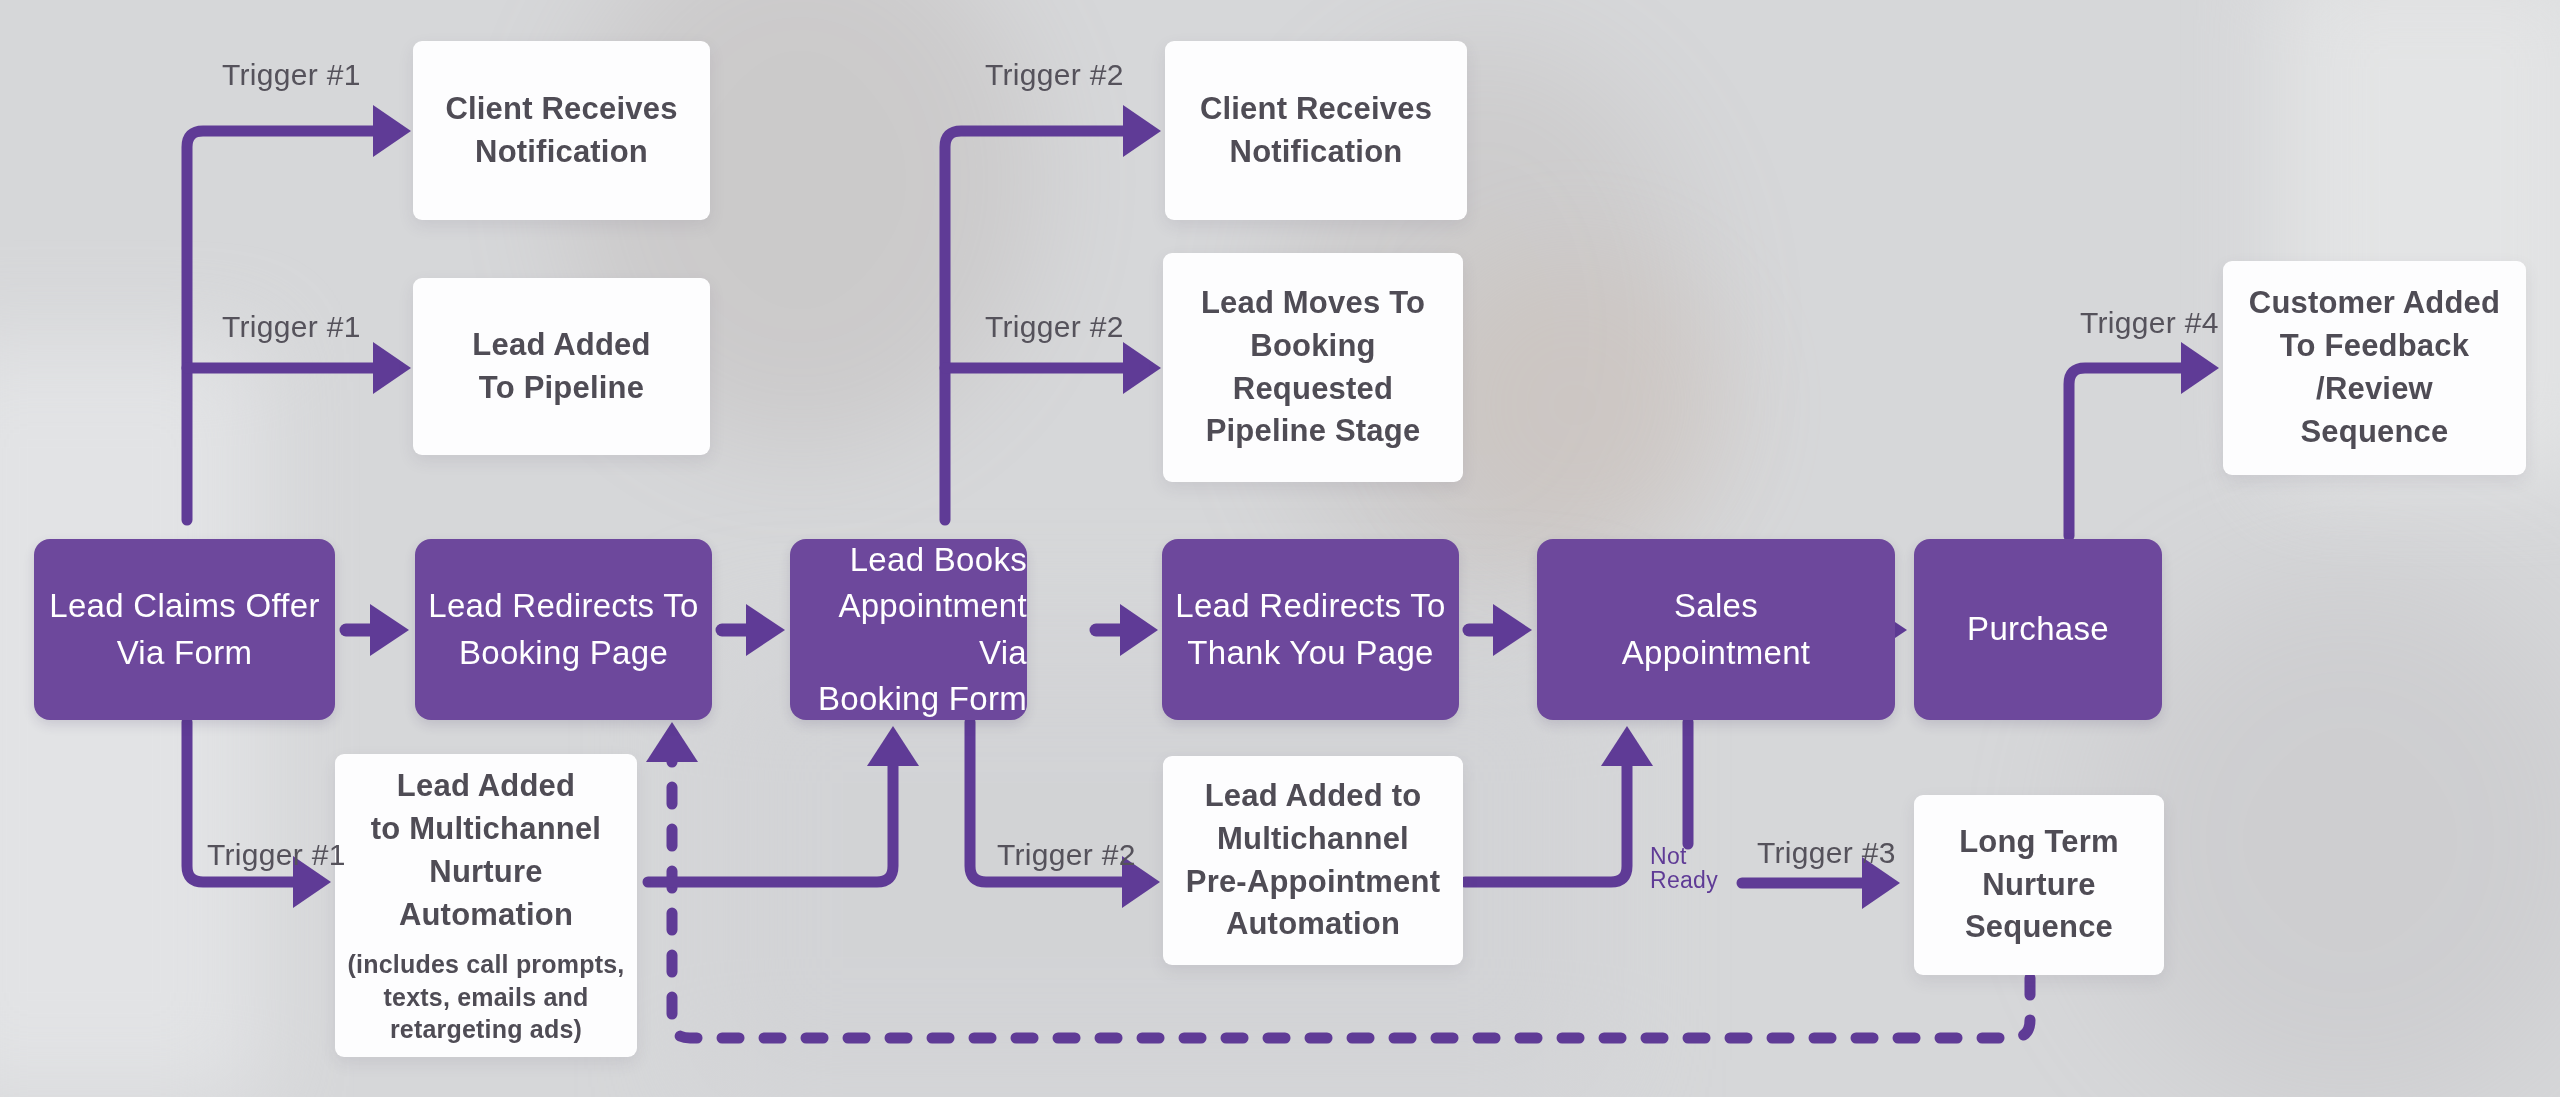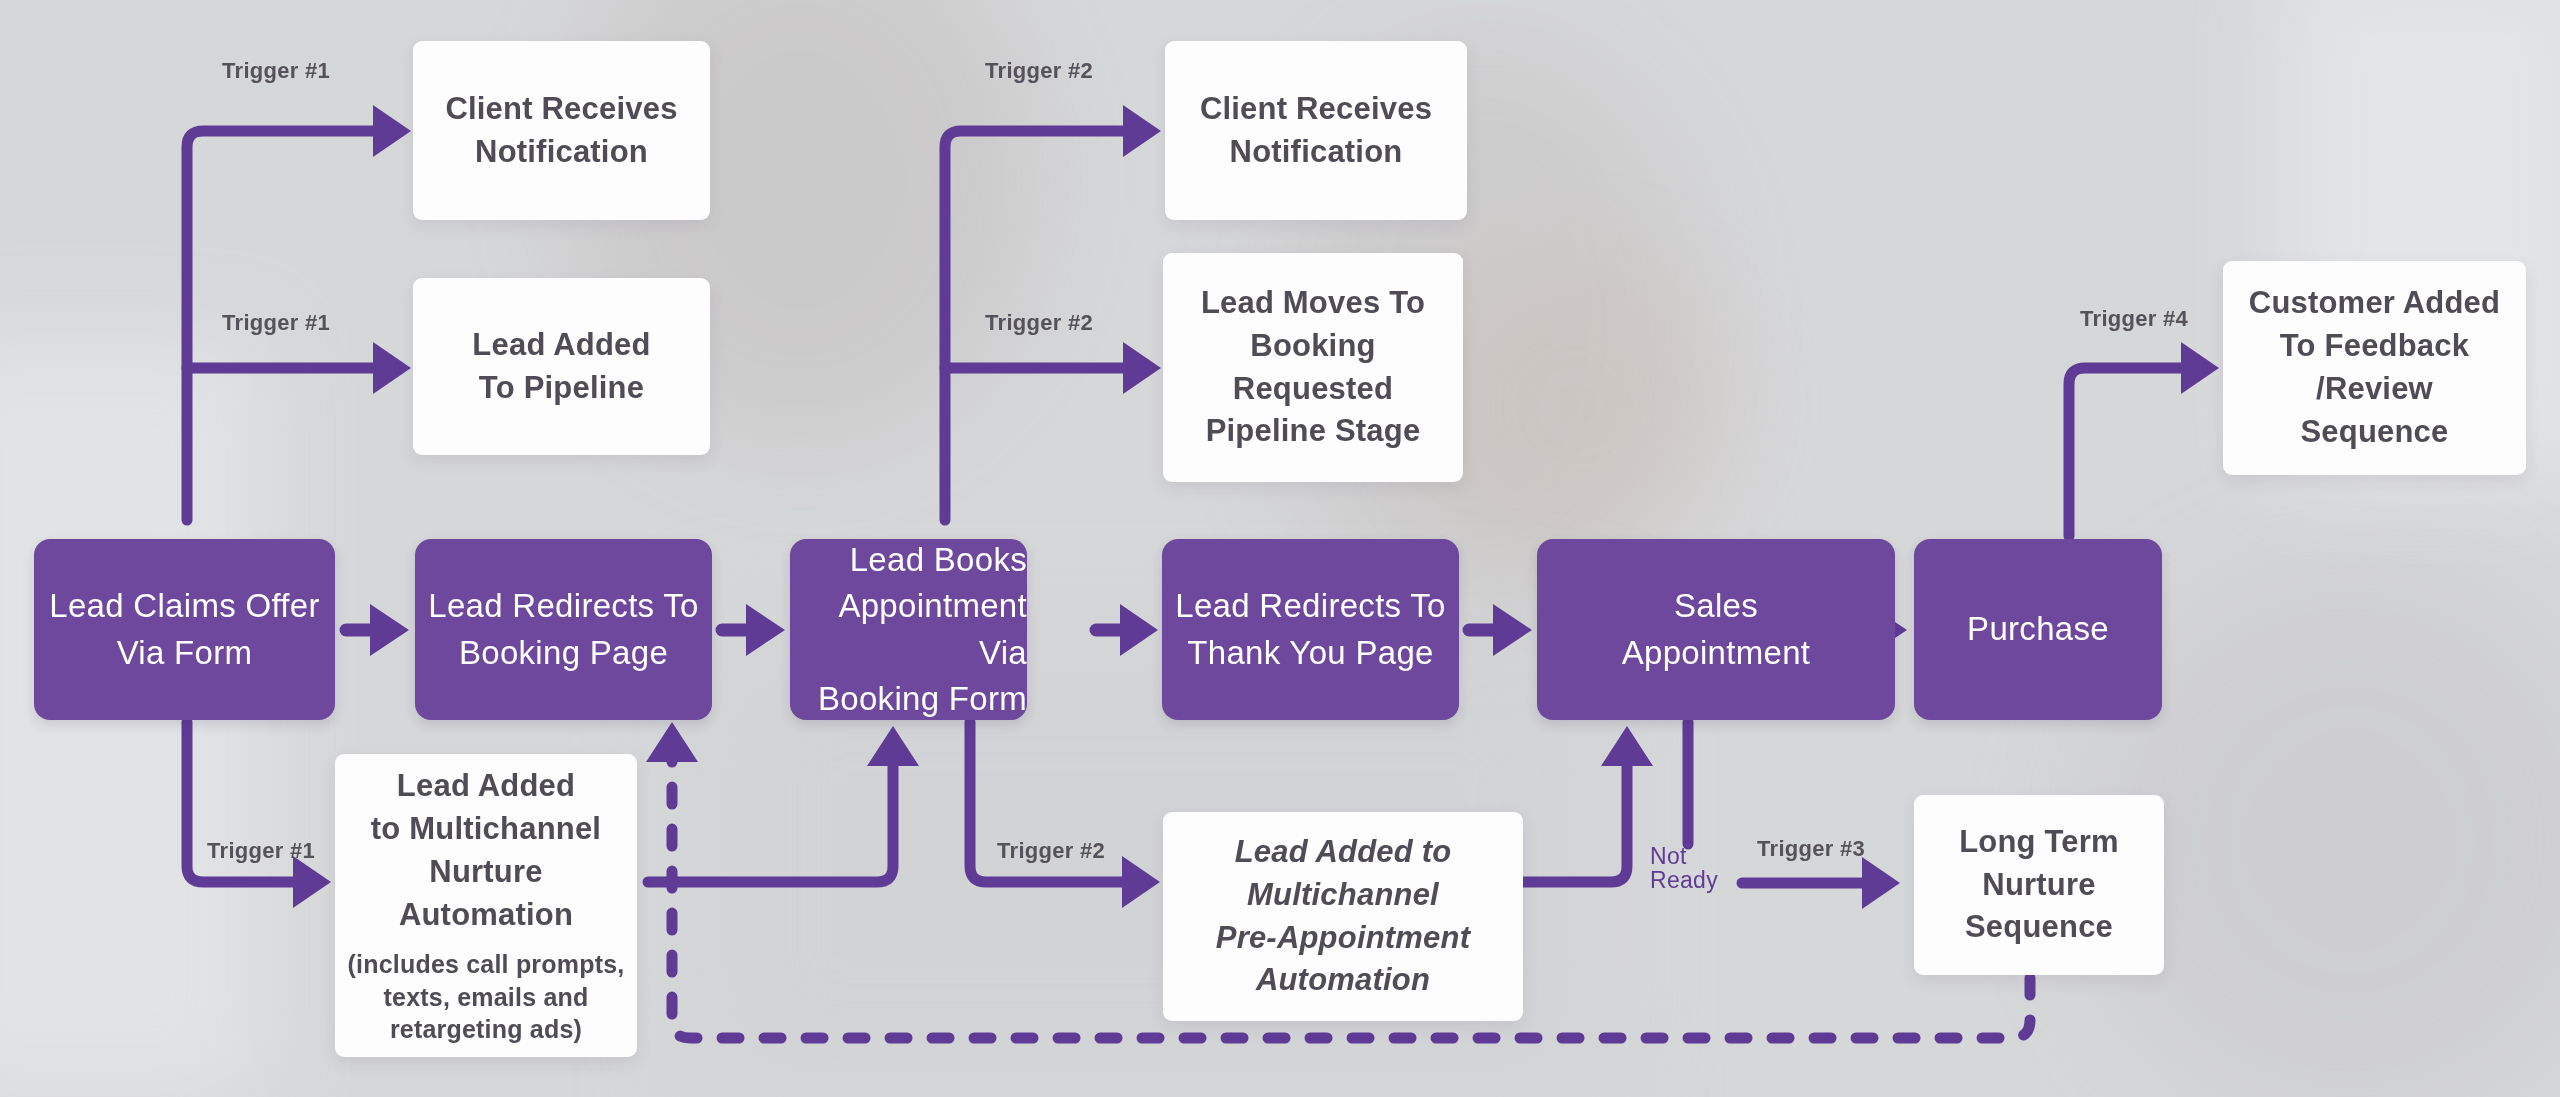--- a/index.html
+++ b/index.html
@@ -49,42 +49,42 @@
   .box.white{
     background:var(--box-white);color:var(--text-dark);
     font-size:31px;font-weight:700;line-height:1.38;letter-spacing:.2px;
     box-shadow:0 6px 16px rgba(80,70,100,.10);
     border-radius:9px;
   }
   .box .sub{font-size:25px;font-weight:700;line-height:1.3;margin-top:12px;white-space:pre-line;}
 
   .flow-label{
     position:absolute;z-index:3;color:var(--label-gray);
-    font-size:22px;font-weight:700;letter-spacing:.3px;white-space:pre-line;
+    font-size:30px;font-weight:400;letter-spacing:.3px;white-space:pre-line;
   }
   .not-ready{
     color:var(--line-purple);font-weight:400;font-size:23px;line-height:1.06;
     text-align:left;width:96px;
   }
 
   
   #p1{left:34px;top:539px;width:301px;height:181px;}
   #p2{left:415px;top:539px;width:297px;height:181px;}
   #p3{left:790px;top:539px;width:237px;height:181px;text-align:right;}
   #p4{left:1162px;top:539px;width:297px;height:181px;}
   #p5{left:1537px;top:539px;width:358px;height:181px;}
   #p6{left:1914px;top:539px;width:248px;height:181px;}
 
   #wA{left:413px;top:41px;width:297px;height:179px;}
   #wB{left:413px;top:278px;width:297px;height:177px;}
   #wC{left:1165px;top:41px;width:302px;height:179px;}
   #wD{left:1163px;top:253px;width:300px;height:229px;}
   #wE{left:2223px;top:261px;width:303px;height:214px;}
   #wF{left:335px;top:754px;width:302px;height:303px;padding:18px 8px;}
-  #wG{left:1163px;top:812px;width:360px;height:209px;font-style:italic;}
+  #wG{left:1163px;top:756px;width:300px;height:209px;}
   #wH{left:1914px;top:795px;width:250px;height:180px;}
 
   #t1a{left:222px;top:58px;}
   #t2a{left:985px;top:58px;}
   #t1b{left:222px;top:310px;}
   #t2b{left:985px;top:310px;}
   #t4 {left:2080px;top:306px;}
   #t1c{left:207px;top:838px;}
   #t2c{left:997px;top:838px;}
   #t3 {left:1757px;top:836px;}

